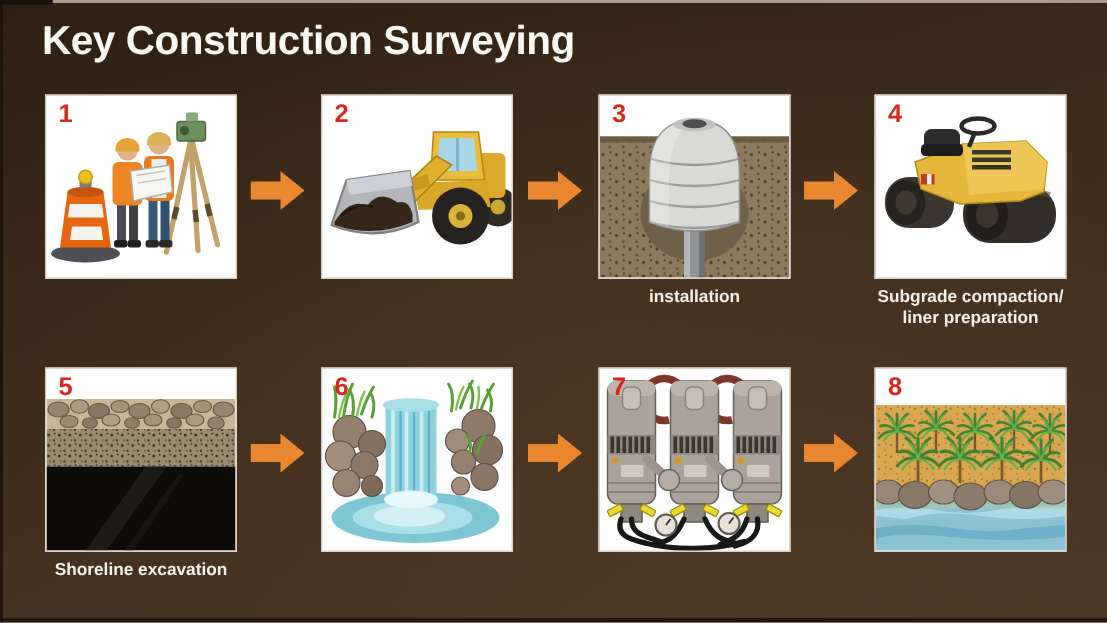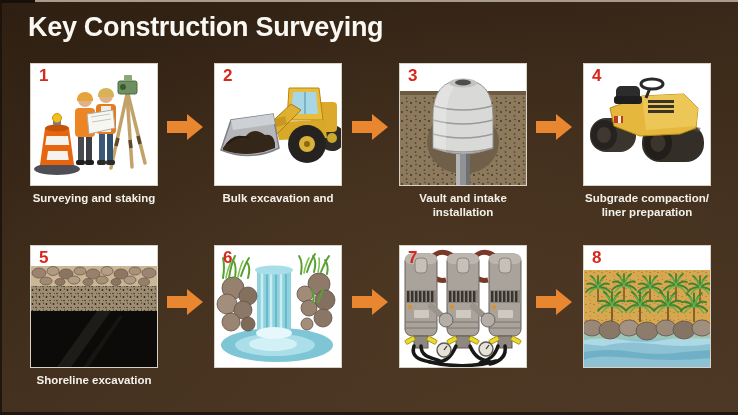--- a/index.html
+++ b/index.html
@@ -83,24 +83,20 @@
         <line x1="61" y1="58" x2="80" y2="55" stroke="#c8c4ba"></line>
       <ellipse cx="26" cy="105" rx="23" ry="6" fill="#4e4e54"></ellipse>
       <path d="M14,64 L38,64 L43,101 L9,101 Z" fill="#e8650f"></path>
       <path d="M15.5,72 l21.5,0 1.2,9 -24,0 z" fill="#f5f3ee"></path>
       <path d="M17,87 l19.5,0 1.2,9 -22,0 z" fill="#f5f3ee"></path>
       <ellipse cx="26" cy="64" rx="12" ry="3.5" fill="#c4540c"></ellipse>
       <rect x="22" y="56" width="8" height="5" rx="1" fill="#7a7a80"></rect>
       <circle cx="26" cy="54" r="4.5" fill="#f2c01e" stroke="#c89a10"></circle>
     </svg>
   </div>
-  <div class="caption">
-    <span class="cl">Surveying and staking</span>
-    <span class="cl"></span>
-  </div>
 </div>
 
 <div class="cell" style="left:214px;top:63px">
   <div class="box">
     <span class="num">2</span>
     <svg width="126" height="121" viewBox="0 0 126 121">
       <circle cx="117" cy="74" r="13" fill="#2e2a26"></circle>
         <circle cx="117" cy="74" r="5" fill="#caa82e"></circle>
       <rect x="96" y="38" width="26" height="30" rx="4" fill="#dca92c"></rect>
       <path d="M74,24 L104,24 L108,56 L72,56 Z" fill="#e8bc3e" stroke="#b8860b" stroke-width="1"></path>
@@ -112,21 +108,20 @@
         <circle cx="92" cy="80" r="3" fill="#8a6a10"></circle>
       <polygon points="48,66 76,40 86,46 58,74" fill="#e0b030" stroke="#a87f10" stroke-width="1"></polygon>
       <polygon points="50,58 70,52 72,60 52,66" fill="#c89820"></polygon>
       <path d="M6,86 L16,56 L58,50 L64,84 Q36,98 6,86 Z" fill="#b4b6ba" stroke="#7e8084" stroke-width="1.5"></path>
       <path d="M16,56 L58,50 L60,60 L18,66 Z" fill="#cdd0d4"></path>
       <path d="M8,84 Q18,68 30,73 Q38,62 50,71 Q58,69 60,79 L60,84 Q34,95 8,86 Z" fill="#35261a"></path>
       <path d="M12,80 Q24,70 34,74" stroke="#241a10" stroke-width="1.5" fill="none"></path>
     </svg>
   </div>
   <div class="caption">
-    <span class="cl">Bulk excavation and</span>
   </div>
 </div>
 
 <div class="cell" style="left:399px;top:63px">
   <div class="box">
     <span class="num">3</span>
     <svg width="126" height="121" viewBox="0 0 126 121">
       <defs>
         <pattern id="soil3" width="9" height="9" patternUnits="userSpaceOnUse">
           <circle cx="2" cy="3" r="1.1" fill="#4a3a26"></circle>
@@ -145,21 +140,20 @@
       <path d="M34,42 Q63,50 92,42" fill="none" stroke="#9a9a98" stroke-width="1.5"></path>
       <path d="M33,56 Q63,64 93,56" fill="none" stroke="#9a9a98" stroke-width="1.5"></path>
       <path d="M33,70 Q63,78 93,70" fill="none" stroke="#9a9a98" stroke-width="1.5"></path>
       <path d="M33,84 Q63,92 93,84" fill="none" stroke="#9a9a98" stroke-width="1.5"></path>
       <path d="M33,84 L33,52 Q33,16 63,16 Q48,22 46,52 L46,88 Z" fill="#ffffff" opacity="0.25"></path>
       <ellipse cx="63" cy="19" rx="14" ry="4.5" fill="#c2c2c0"></ellipse>
       <ellipse cx="63" cy="18.5" rx="8" ry="3" fill="#4e4e4c"></ellipse>
     </svg>
   </div>
   <div class="caption">
-    <span class="cl">Vault and intake</span>
     <span class="cl">installation</span>
   </div>
 </div>
 
 <div class="cell" style="left:583px;top:63px">
   <div class="box">
     <span class="num">4</span>
     <svg width="126" height="121" viewBox="0 0 126 121">
       <rect x="6" y="54" width="46" height="34" rx="16" fill="#3a352e"></rect>
       <ellipse cx="20" cy="71" rx="13" ry="15" fill="#262220"></ellipse>

